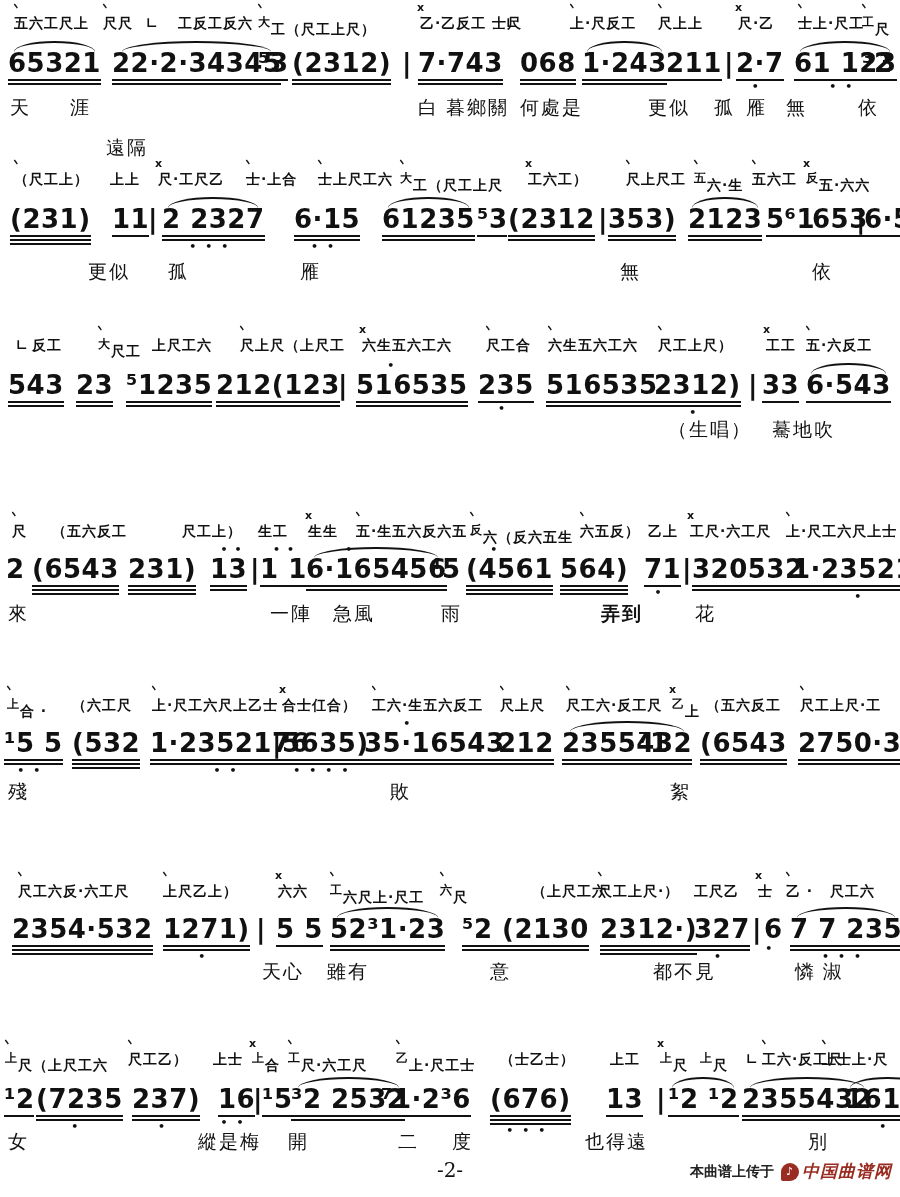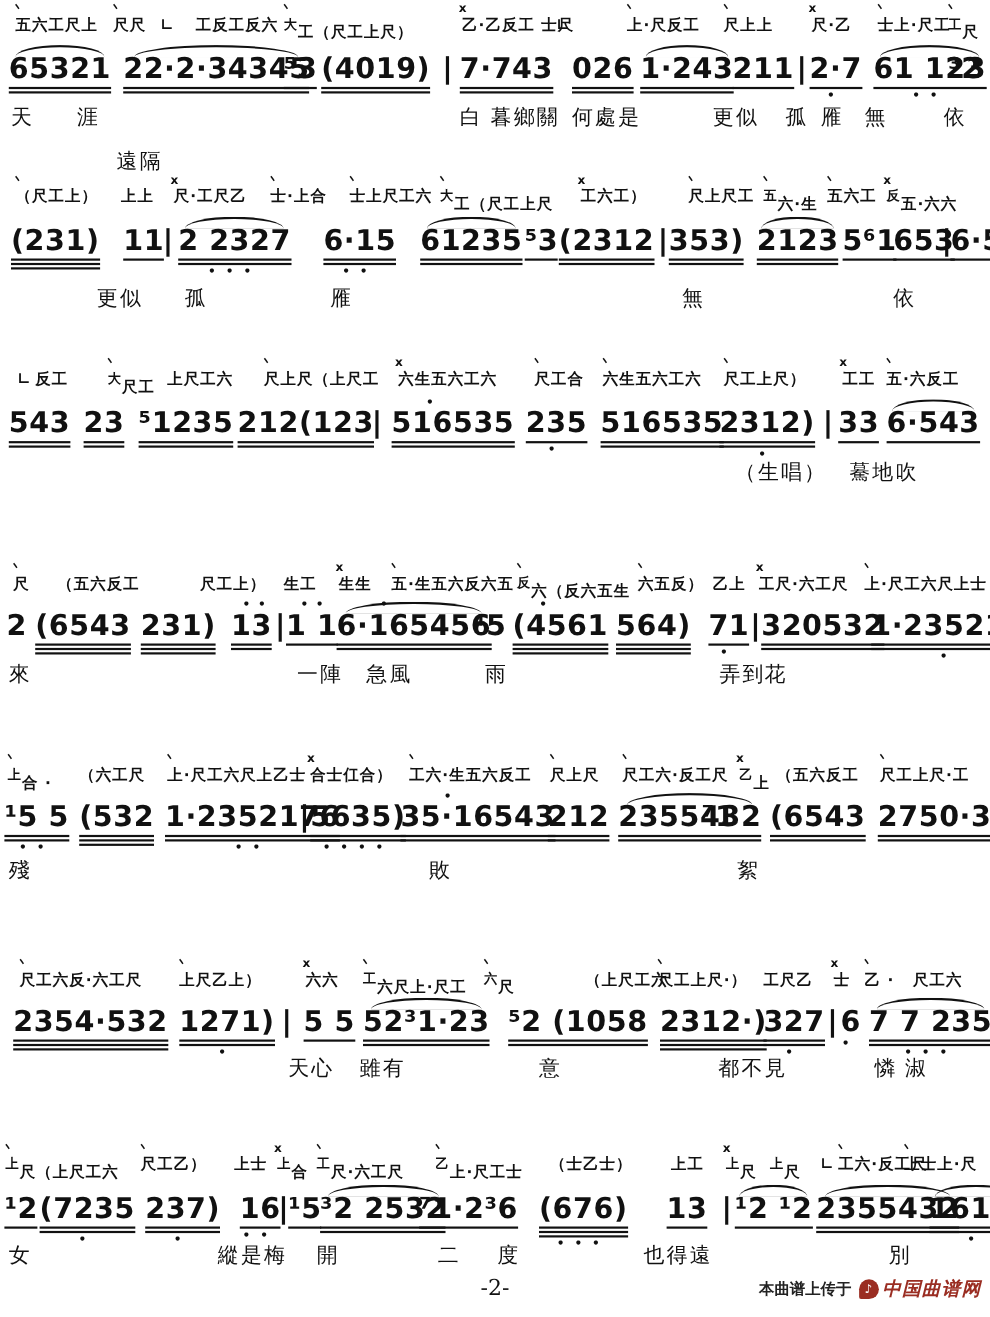--- a/index.html
+++ b/index.html
@@ -65,24 +65,24 @@
       <span class="grp" style="left: 570px;">上·尺反工<span class="mark">丶</span></span>
       <span class="grp" style="left: 658px;">尺上上<span class="mark">丶</span></span>
       <span class="grp" style="left: 738px;">尺·乙<span class="mark">x</span></span>
       <span class="grp" style="left: 798px;">士上·尺工<span class="mark">丶</span></span>
       <span class="grp" style="left: 862px;"><span class="grace">工</span>尺<span class="mark">丶</span></span>
     </div>
     <div class="line nt" style="top: 50px;">
       <span class="grp u2" style="left: 8px;">65321<span class="arc"></span></span>
       <span class="grp u2" style="left: 112px;">22·2·34345<span class="arc"></span></span>
       <span class="grp u1" style="left: 258px;">⁵3</span>
-      <span class="grp u2" style="left: 292px;">(4019)</span>
+      <span class="grp u2" style="left: 292px;">(2312)</span>
       <span class="grp" style="left: 402px;">|</span>
       <span class="grp u2" style="left: 418px;">7·743</span>
-      <span class="grp u2" style="left: 520px;">026</span>
+      <span class="grp u2" style="left: 520px;">068</span>
       <span class="grp u2" style="left: 582px;">1·243<span class="arc"></span></span>
       <span class="grp u1" style="left: 666px;">211</span>
       <span class="grp" style="left: 724px;">|</span>
       <span class="grp u1" style="left: 736px;">2·7<span class="dots">•</span></span>
       <span class="grp u1" style="left: 794px;">61 123<span class="arc"></span><span class="dots">••</span></span>
       <span class="grp" style="left: 862px;">³2</span>
     </div>
     <div class="line ly" style="top: 98px;">
       <span class="grp" style="left: 10px;">天</span>
       <span class="grp" style="left: 70px;">涯</span>
@@ -191,21 +191,21 @@
       <span class="grp u1" style="left: 644px;">71<span class="dots">•</span></span>
       <span class="grp" style="left: 682px;">|</span>
       <span class="grp u2" style="left: 692px;">320532</span>
       <span class="grp u2" style="left: 792px;">1·235216<span class="dots">•</span></span>
     </div>
     <div class="line ly" style="top: 604px;">
       <span class="grp" style="left: 8px;">來</span>
       <span class="grp" style="left: 270px;">一陣</span>
       <span class="grp" style="left: 333px;">急風</span>
       <span class="grp" style="left: 441px;">雨</span>
-      <span class="grp" style="left: 654px;">弄到</span>
+      <span class="grp" style="left: 601px; font-weight: bold;">弄到</span>
       <span class="grp" style="left: 695px;">花</span>
     </div>
     <div class="line gc" style="top: 698px;">
       <span class="grp" style="left: 7px;"><span class="grace">上</span>合 ·<span class="mark">丶</span></span>
       <span class="grp" style="left: 72px;">（六工尺</span>
       <span class="grp" style="left: 152px;">上·尺工六尺上乙士<span class="mark">丶</span></span>
       <span class="grp" style="left: 282px;">合士仜合）<span class="mark">x</span></span>
       <span class="grp" style="left: 372px;">工六·生五六反工<span class="mark">丶</span></span>
       <span class="grp" style="left: 500px;">尺上尺<span class="mark">丶</span></span>
       <span class="grp" style="left: 566px;">尺工六·反工尺<span class="mark">丶</span></span>
@@ -243,21 +243,21 @@
       <span class="grp" style="left: 758px;">士<span class="mark">x</span></span>
       <span class="grp" style="left: 786px;">乙 ·<span class="mark">丶</span></span>
       <span class="grp" style="left: 830px;">尺工六</span>
     </div>
     <div class="line nt" style="top: 916px;">
       <span class="grp u3" style="left: 12px;">2354·532</span>
       <span class="grp u2" style="left: 163px;">1271)<span class="dots">•</span></span>
       <span class="grp" style="left: 256px;">|</span>
       <span class="grp u1" style="left: 276px;">5 5</span>
       <span class="grp u2" style="left: 330px;">52³1·23<span class="arc"></span></span>
-      <span class="grp u2" style="left: 462px;">⁵2 (1058</span>
+      <span class="grp u2" style="left: 462px;">⁵2 (2130</span>
       <span class="grp u3" style="left: 600px;">2312·)</span>
       <span class="grp u2" style="left: 694px;">327<span class="dots">•</span></span>
       <span class="grp" style="left: 752px;">|</span>
       <span class="grp" style="left: 764px;">6<span class="dots">•</span></span>
       <span class="grp u2" style="left: 790px;">7 7 235<span class="arc"></span><span class="dots">•••</span></span>
     </div>
     <div class="line ly" style="top: 962px;">
       <span class="grp" style="left: 262px;">天心</span>
       <span class="grp" style="left: 327px;">雖有</span>
       <span class="grp" style="left: 490px;">意</span>

